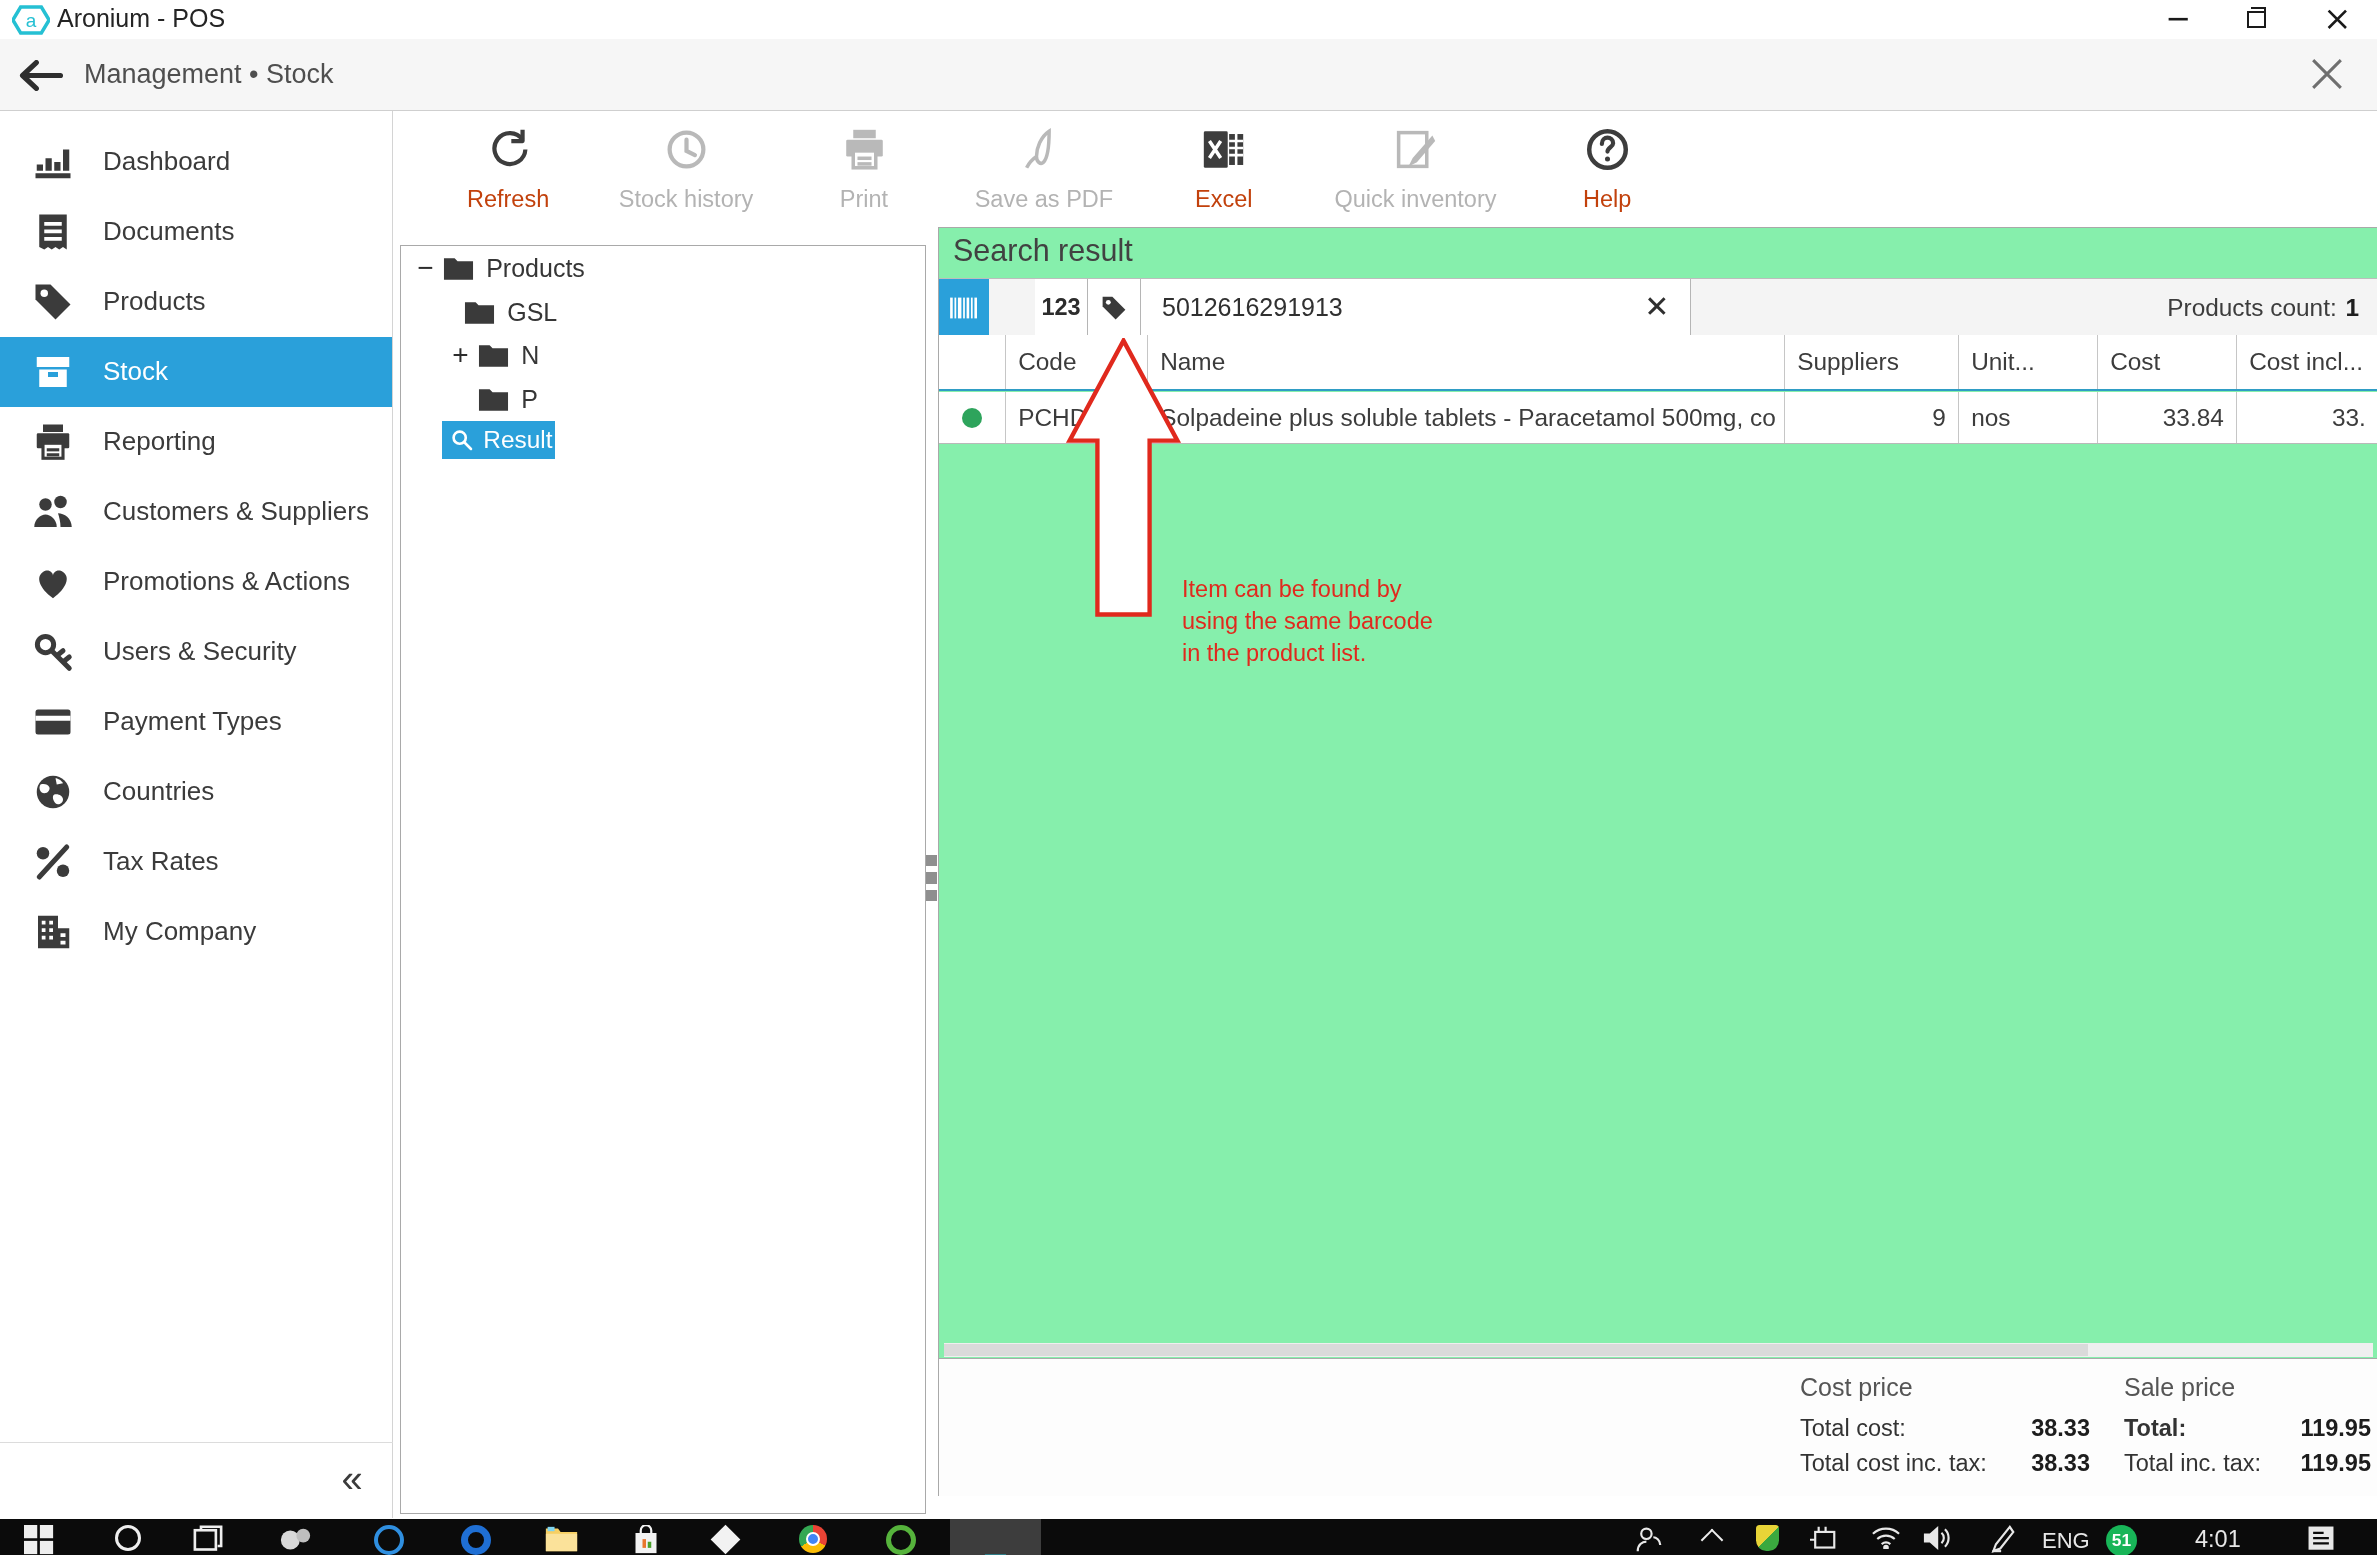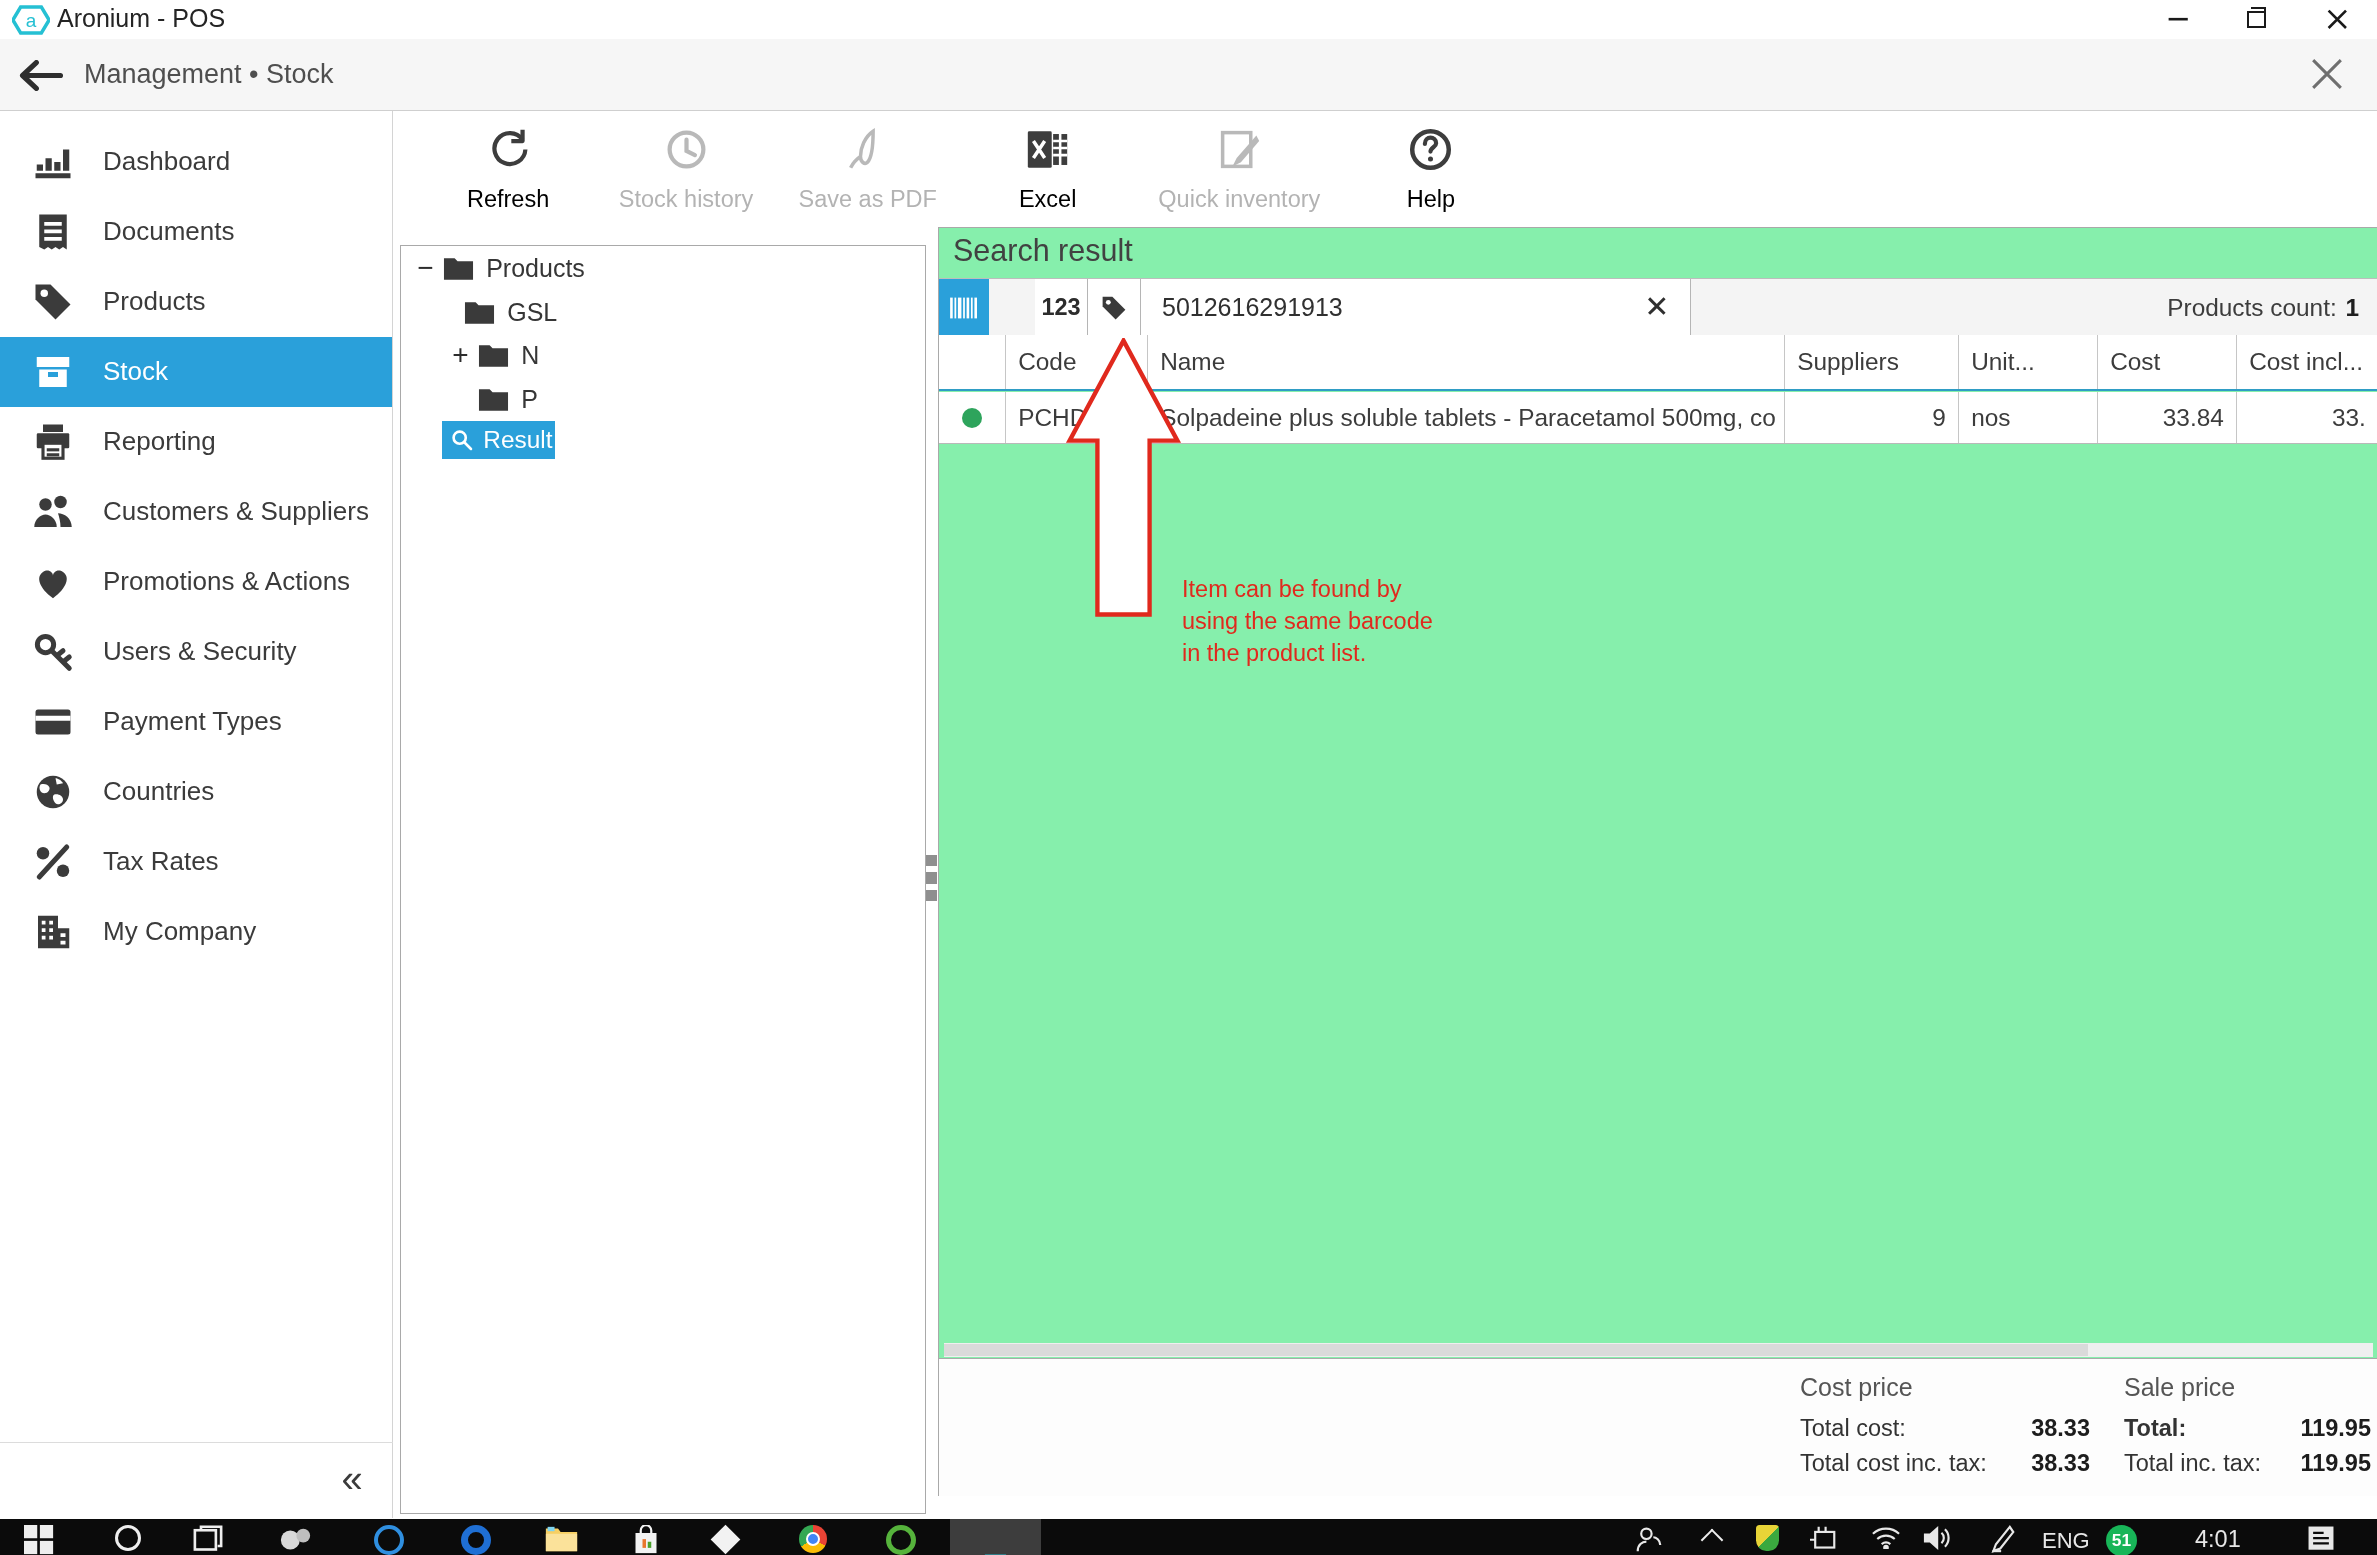--- a/index.html
+++ b/index.html
@@ -29,21 +29,21 @@
   .side-item .sicon{width:40px;height:40px;color:#3b3b3b;flex:0 0 40px;}
   .side-item.active{background:#2aa0da;color:#fff;--iconbg:#2aa0da;}
   .side-item.active .sicon{color:#fff;}
   .side-sep{left:0;top:1442px;width:393px;height:0.9px;background:#dcdcdc;}
   .collapse-btn{left:324px;top:1453px;width:56px;height:52px;font-size:38px;color:#3b3b3b;
                 display:flex;align-items:center;justify-content:center;}
 
   
   .toolbar{left:394px;top:111px;width:1983px;height:134px;background:#fff;display:flex;align-items:flex-start;padding-left:26px;}
   .tool-btn{min-width:131px;padding:15.7px 22.6px 0 22.6px;display:flex;flex-direction:column;align-items:center;gap:14px;
-            font-size:23.5px;color:#000000;cursor:default;}
+            font-size:23.5px;color:#c2410c;cursor:default;}
   .tool-btn .ticon{width:45px;height:45px;color:#3d3d3d;}
   .tool-btn.disabled{color:#b3b3b3;}
   .tool-btn.disabled .ticon{color:#b9b9b9;}
 
   
   .treepanel{left:400px;top:245px;width:524px;height:1267px;background:#fff;border:0.9px solid #a9a9a9;}
   .tree-row{position:absolute;display:flex;align-items:center;font-size:25px;color:#363636;}
   .tree-exp{width:35px;font-size:28px;color:#2c2c2c;text-align:center;}
   .tree-folder{width:31px;height:26px;color:#3a3a3a;margin-right:12.2px;}
   .tree-result{position:absolute;left:41px;top:175px;width:104px;height:38px;background:#2aa0da;color:#fff;
@@ -280,20 +280,30 @@
   </div>
 
   <div class="tool-btn disabled">
     <svg class="ticon" viewBox="0 0 32 32" fill="none" stroke="currentColor" stroke-width="3">
       <circle cx="16" cy="16" r="12"></circle>
         <path d="M16 9v8l6 3" stroke-linecap="round"></path>
     </svg>
     <span>Stock history</span>
   </div>
 
+  <div class="tool-btn disabled">
+    <svg class="ticon" viewBox="0 0 32 32" fill="currentColor">
+      <rect x="8" y="2" width="16" height="6"></rect>
+        <rect x="3" y="9" width="26" height="12" rx="1"></rect>
+      <rect x="8" y="17" width="16" height="12" fill="#fff" stroke="currentColor" stroke-width="2.5"></rect>
+      <rect x="11" y="21" width="10" height="2.5"></rect>
+        <rect x="11" y="25" width="10" height="2.5"></rect>
+    </svg>
+    <span>Print</span>
+  </div>
 
   <div class="tool-btn disabled">
     <svg class="ticon" viewBox="0 0 32 32" fill="none" stroke="currentColor" stroke-width="2.5">
       <path d="M20 3c-6 4-9 12-9 18 0 4 3 6 5 4 3-3 4-12 4-22zM11 21c-3 2-6 6-7 8"></path>
     </svg>
     <span>Save as PDF</span>
   </div>
 
   <div class="tool-btn">
     <svg class="ticon" viewBox="0 0 32 32" fill="currentColor">

